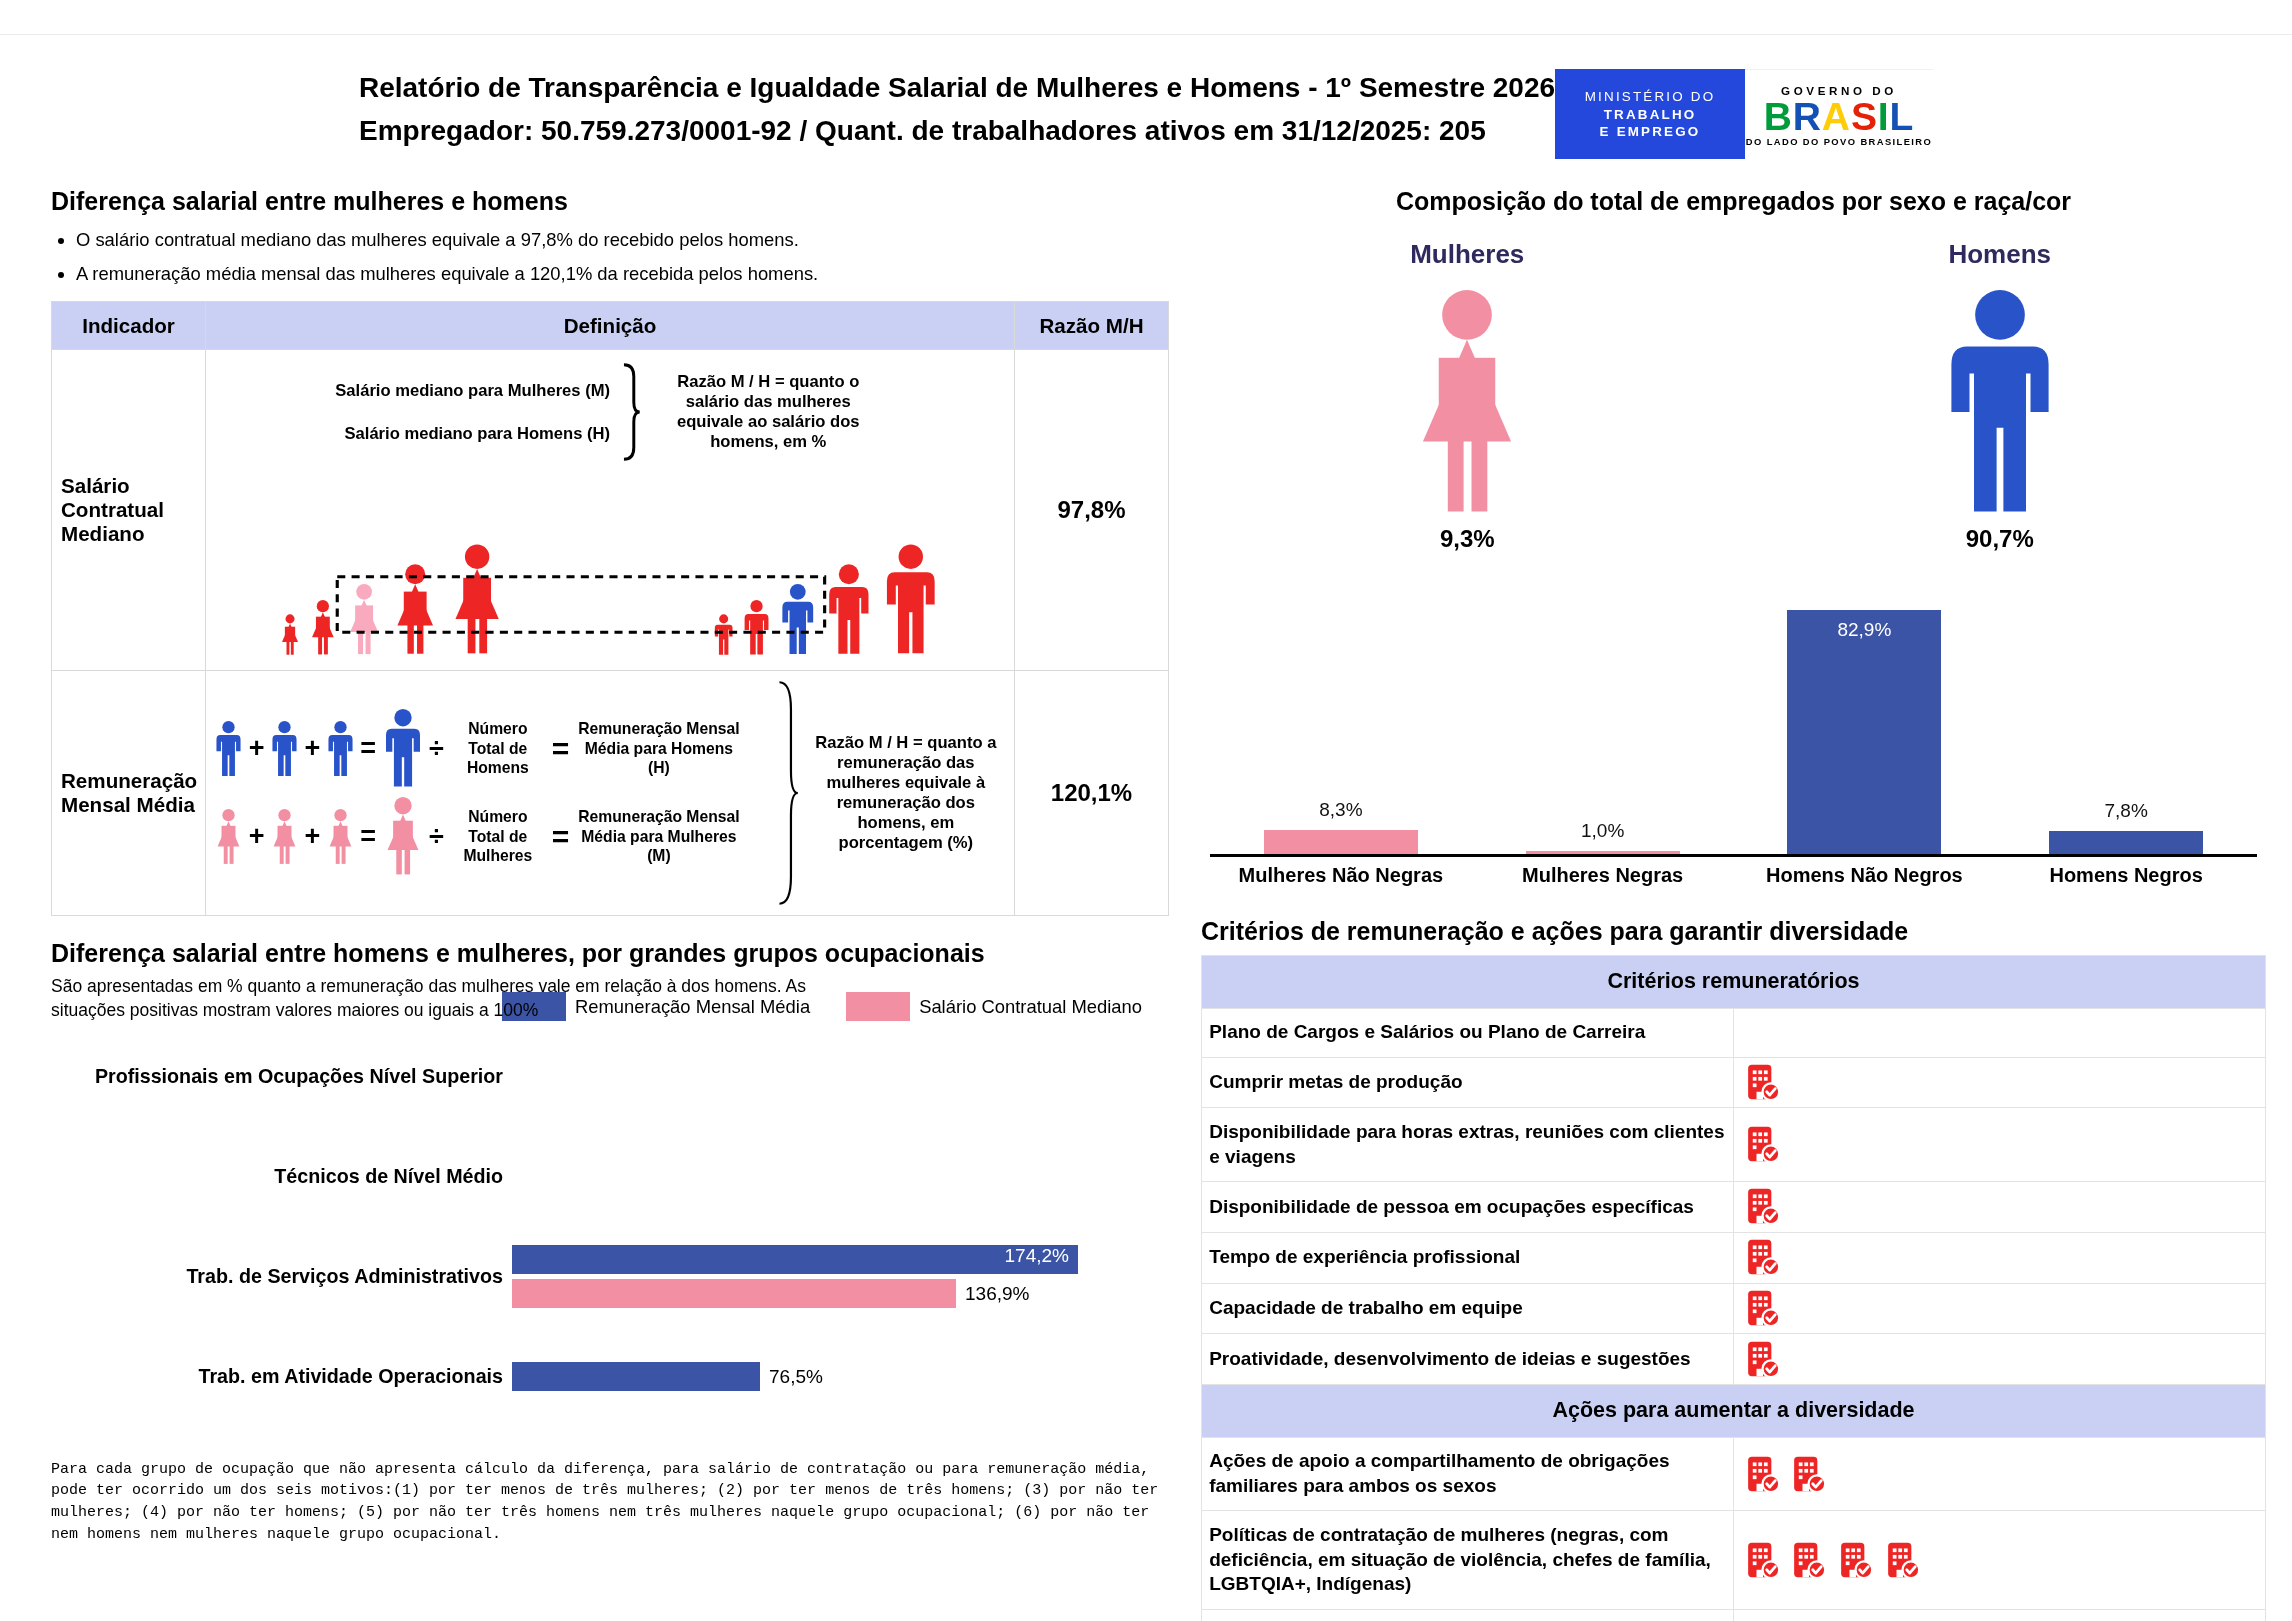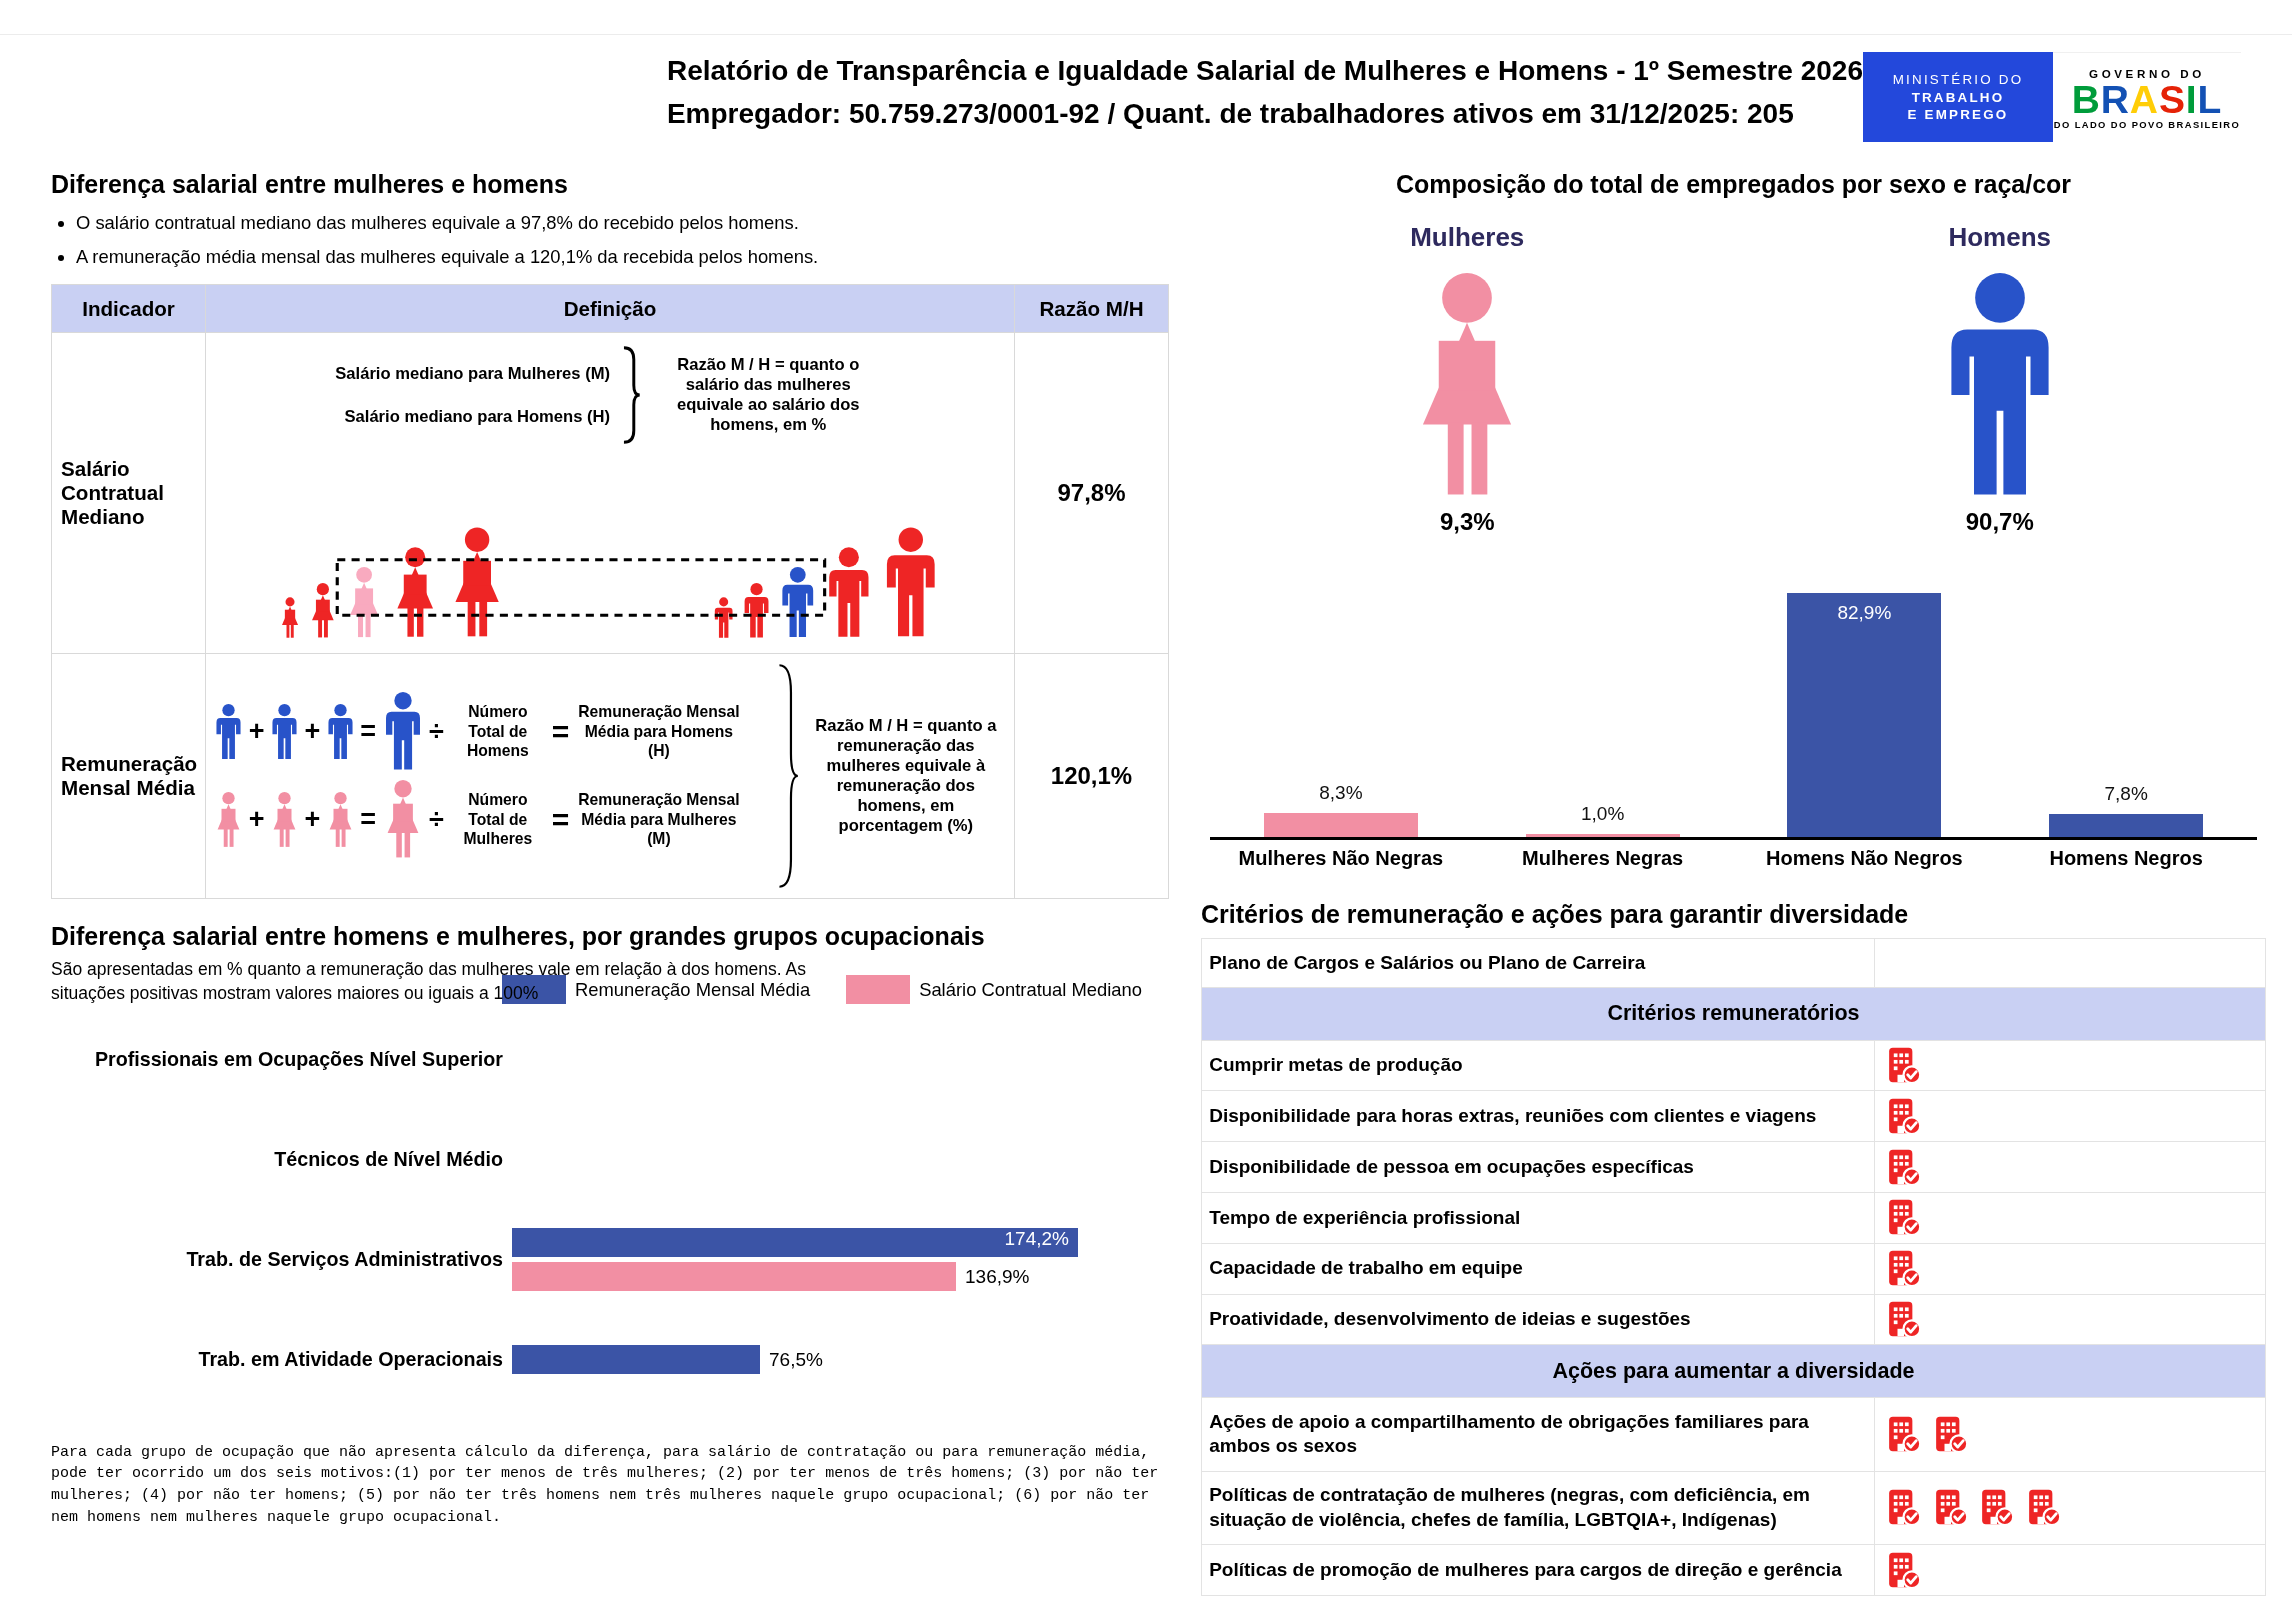--- a/index.html
+++ b/index.html
@@ -1,20 +1,20 @@
 <!DOCTYPE html>
 <html lang="pt-BR" style="--blue: #3B54A6; --pink: #F28FA3; --navy: #2E2A5E; --hdrbg: #C9D0F3; --mteblue: #2348DB;font-size:14.3px"><head>
 <meta charset="utf-8">
 <style>
   html,body{margin:0;padding:0;background:#fff;}
   body{width:2293px;height:1622px;font-family:"Liberation Sans",sans-serif;color:#000;overflow:hidden;position:relative;}
   .top-rule{border-top:1.8px solid #ececec;margin:34px 0 0 0;}
   .page{padding:12.5px 27px 0 51px;}
   
-  .hdr{display:flex;justify-content:flex-end;align-items:flex-start;margin-top:1px;}
+  .hdr{display:flex;justify-content:center;align-items:flex-start;margin-top:18px;}
   .hdr-titles div{font-size:28px;font-weight:bold;line-height:1.55;}
   .logos{display:flex;align-items:stretch;margin-right:25px;margin-top:3.6px;}
   .mte-box{background:var(--mteblue);color:#fff;width:190px;height:90px;display:flex;flex-direction:column;justify-content:center;align-items:center;gap:2.7px;}
   .mte-box span{letter-spacing:2.2px;font-size:13.4px;}
   .mte-box span.b{font-weight:bold;}
   .gov-box{width:188px;height:90px;background:#fff;border-top:0.9px solid #f0f0f0;display:flex;flex-direction:column;justify-content:center;align-items:center;}
   .gov-top{font-size:11.6px;font-weight:bold;letter-spacing:3.6px;}
   .gov-word{font-size:39px;font-weight:800;letter-spacing:0.9px;line-height:1;}
   .gov-bottom{font-size:9.4px;font-weight:bold;letter-spacing:1.4px;}
   
@@ -385,27 +385,27 @@
           <div>Mulheres Não Negras</div>
           <div>Mulheres Negras</div>
           <div>Homens Não Negros</div>
           <div>Homens Negros</div>
         </div>
 
       <h2 class="sec-title crit-title">Critérios de remuneração e ações para garantir diversidade</h2>
       <table class="crit" id="crit-table">
           <tbody>
             <tr>
+              <td class="crit-head" colspan="2">Critérios remuneratórios</td>
+            </tr>
+            <tr>
               <td class="crit-label">Plano de Cargos e Salários ou Plano de Carreira</td>
               <td class="crit-icons">
                 <div class="iconset"></div>
               </td>
-            </tr>
-            <tr>
-              <td class="crit-head" colspan="2">Critérios remuneratórios</td>
             </tr>
             <tr>
               <td class="crit-label">Cumprir metas de produção</td>
               <td class="crit-icons">
                 <div class="iconset">
                   <svg width="36" height="39" viewBox="0 0 36 42">
                     <rect x="2" y="2" width="25" height="37" rx="4" fill="#EE2525"></rect>
                     <g fill="#fff">
                       <rect x="7" y="8" width="4" height="4"></rect>
                       <rect x="13" y="8" width="4" height="4"></rect>

